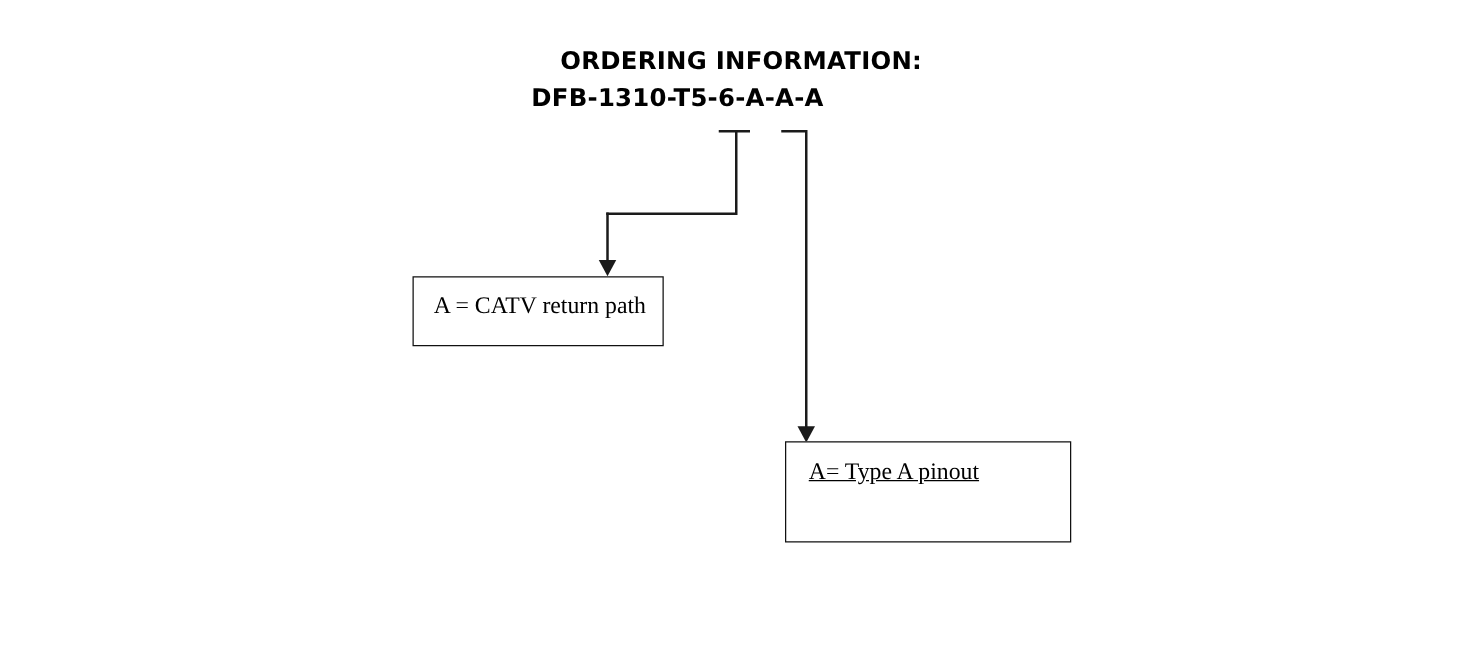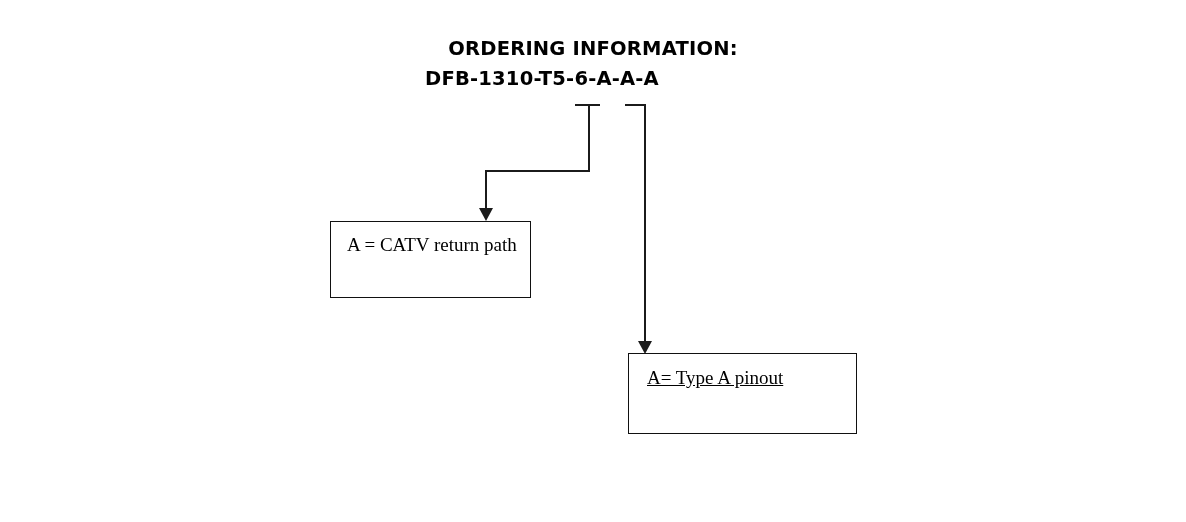--- a/index.html
+++ b/index.html
@@ -78,21 +78,21 @@
   .node-text {
     font-family: "Liberation Serif", "DejaVu Serif", serif;
     font-size: 19px;
     line-height: 30px;
     color: #000000;
   }
   #box-catv {
     left: 330px;
     top: 221px;
     width: 201px;
-    height: 77px;
+    height: 56px;
     padding: 8px 16px 0 16px;
   }
   #box-catv .node-text { width: 172px; }
   #box-pinout {
     left: 628px;
     top: 353px;
     width: 229px;
     height: 81px;
     padding: 9px 0 0 18px;
     text-decoration: underline;

